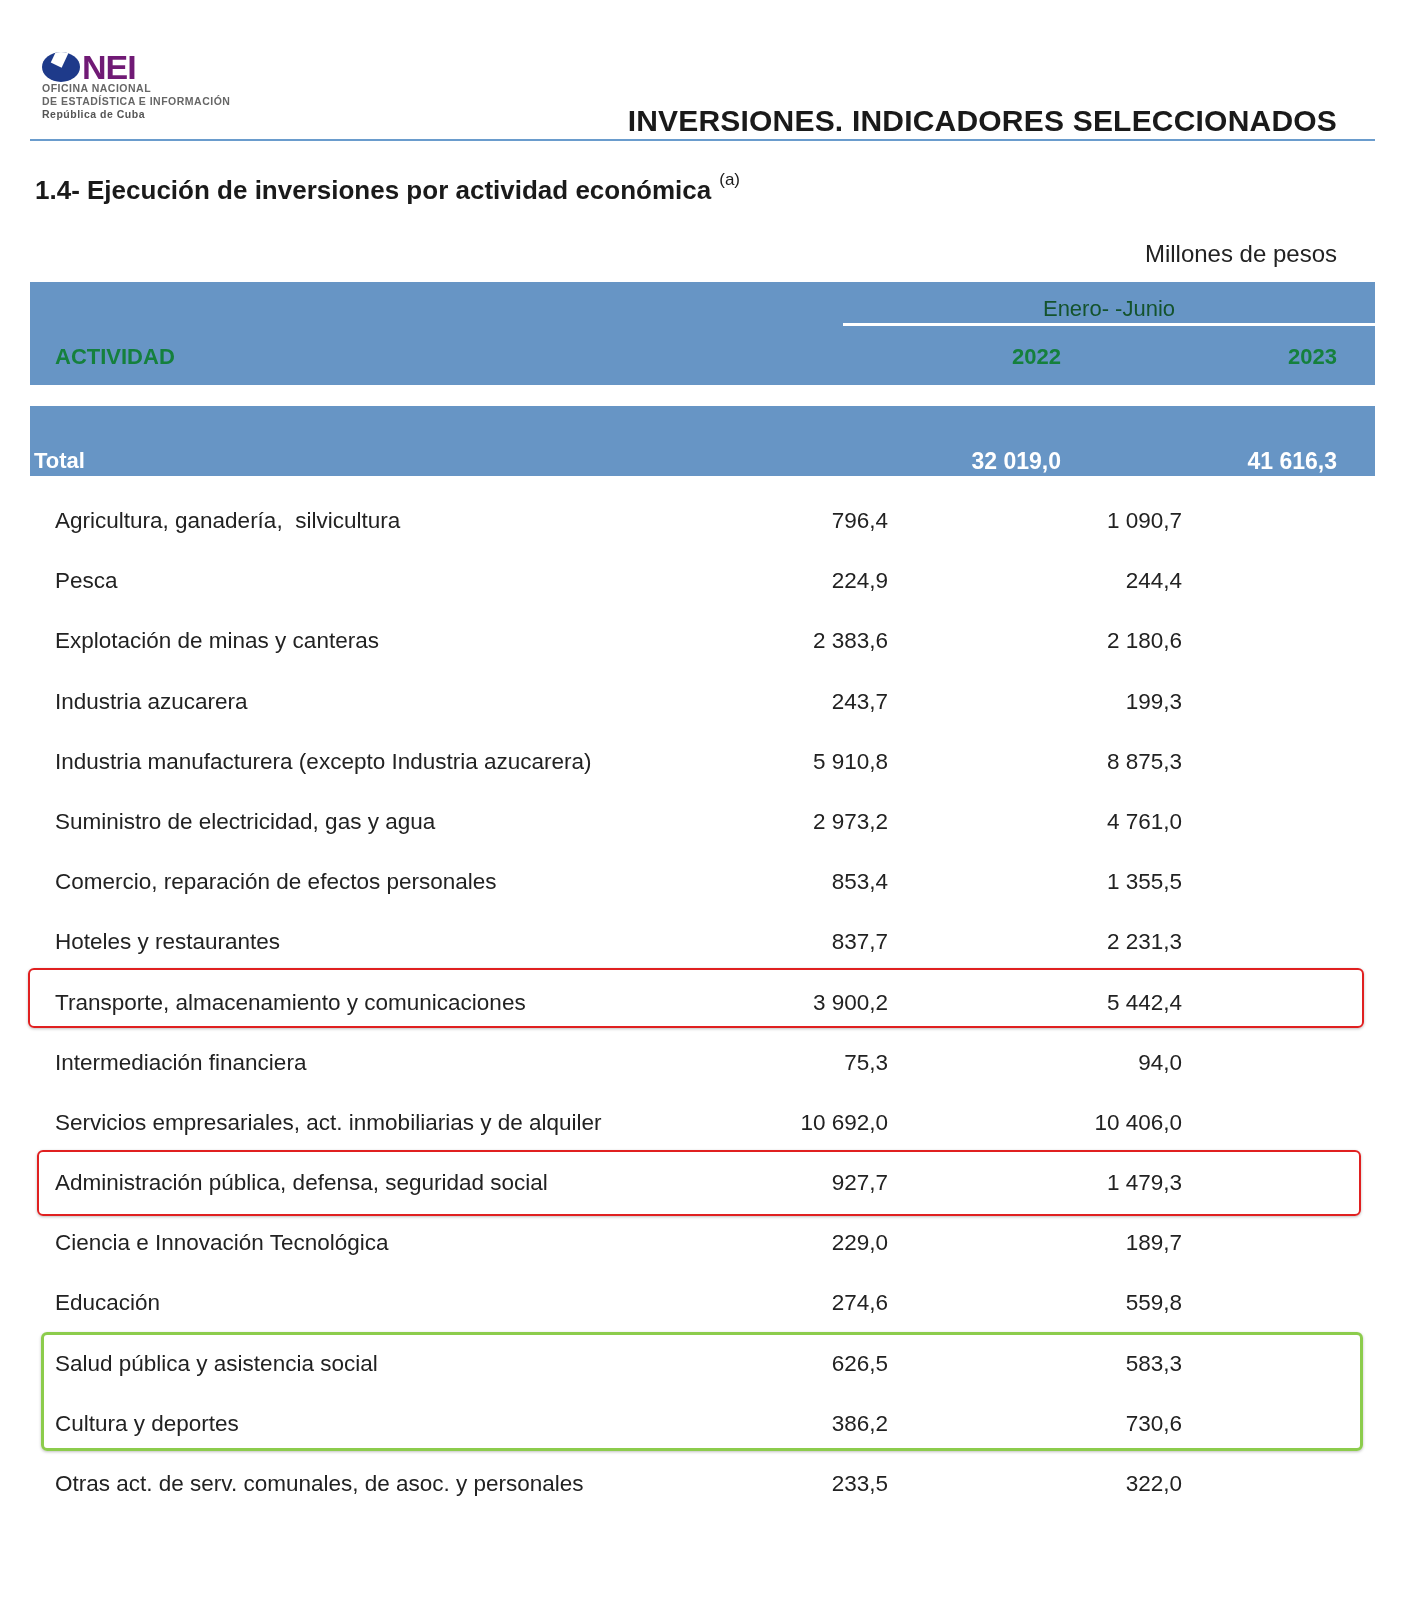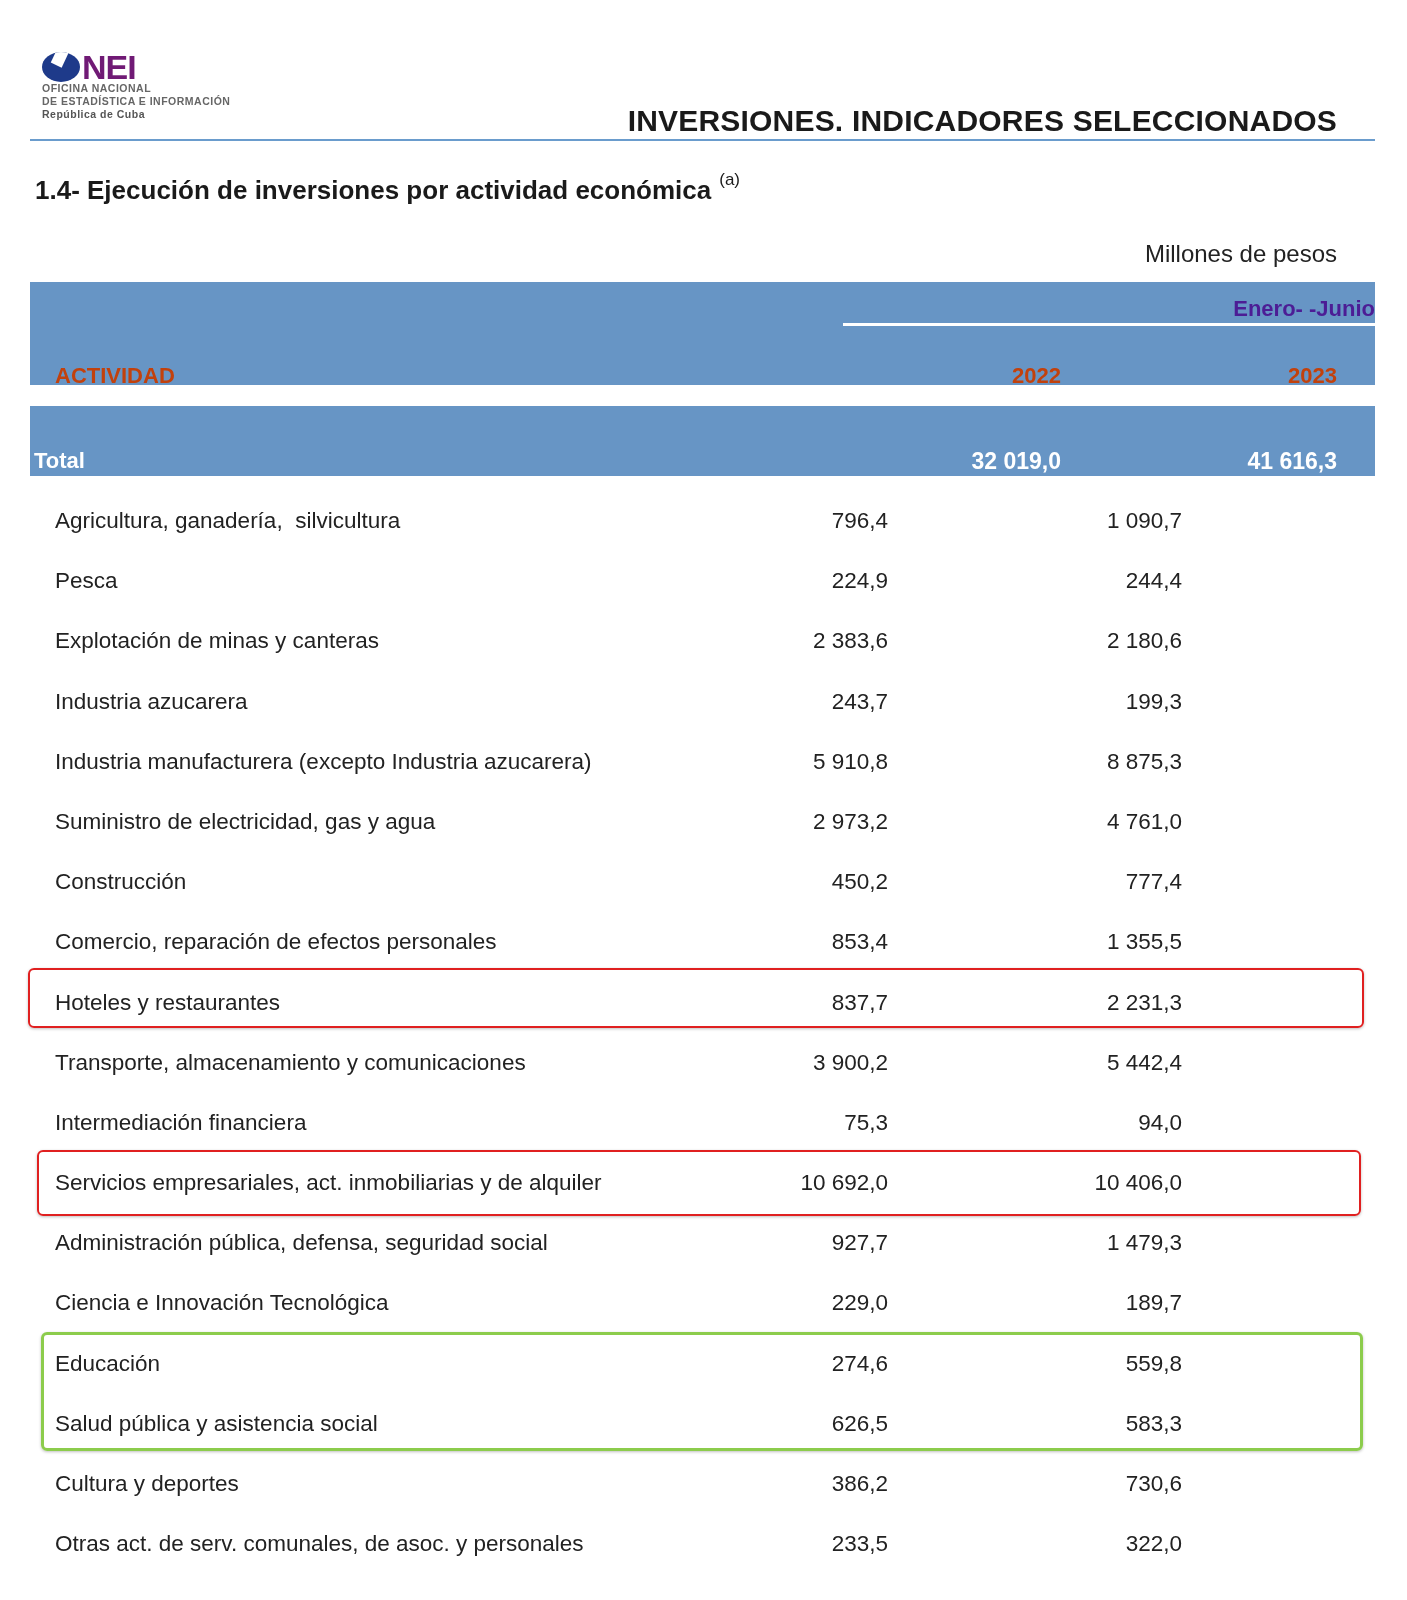--- a/index.html
+++ b/index.html
@@ -11,23 +11,23 @@
     .logo-mark .o::after { content: ""; position: absolute; left: 12px; top: -4px; width: 12px; height: 18px; background: #fff; transform: rotate(25deg); }
     .logo-word { font-weight: 900; font-size: 34px; color: #701a75; letter-spacing: -1px; line-height: 30px; }
     .logo-line { font-size: 10.5px; font-weight: bold; color: #666; letter-spacing: 0.5px; line-height: 13px; }
     .logo-line.country { color: #555; }
     .header-title { position: absolute; right: 70px; top: 104px; font-size: 30px; font-weight: bold; color: #1a1a1a; letter-spacing: 0.2px; }
     .header-rule { position: absolute; left: 30px; top: 139px; width: 1345px; height: 2px; background: #6a9ccd; }
     .table-title { position: absolute; left: 35px; top: 170px; font-size: 26px; font-weight: bold; color: #1a1a1a; }
     .table-title sup { font-size: 17px; font-weight: normal; vertical-align: 14px; margin-left: 8px; }
     .unit { position: absolute; right: 70px; top: 240px; font-size: 24px; color: #222; }
     .head-band { position: absolute; left: 30px; top: 282px; width: 1345px; height: 103px; background: #6795c5; }
-    .period { position: absolute; left: 843px; top: 296px; width: 532px; text-align: right; font-size: 22px; font-weight: bold; color: #4c1d95; }
+    .period { position: absolute; left: 843px; top: 296px; width: 532px; text-align: center; font-size: 22px; font-weight: normal; color: #14532d; }
     .period-rule { position: absolute; left: 843px; top: 323px; width: 532px; height: 3px; background: #fff; }
-    .col-head { position: absolute; top: 363px; font-size: 22px; font-weight: bold; color: #c2410c; }
+    .col-head { position: absolute; top: 344px; font-size: 22px; font-weight: bold; color: #15803d; }
     .col-head.act { left: 55px; }
     .col-head.y1 { right: 346px; }
     .col-head.y2 { right: 70px; }
     .total-band { position: absolute; left: 30px; top: 406px; width: 1345px; height: 70px; background: #6795c5; }
     .total-label { position: absolute; left: 34px; top: 448px; font-size: 22px; font-weight: bold; color: #fff; }
     .total-v { position: absolute; top: 448px; font-size: 23px; font-weight: bold; color: #fff; }
     .total-v.y1 { right: 346px; }
     .total-v.y2 { right: 70px; }
     .rows { position: absolute; left: 0; top: 490px; width: 1252px; }
     .row { position: relative; height: 60.2px; }
@@ -98,25 +98,20 @@
       <span class="lbl">Industria manufacturera (excepto Industria azucarera)</span>
       <span class="v y1">5 910,8</span>
       <span class="v y2">8 875,3</span>
     </div>
     <div class="row">
       <span class="lbl">Suministro de electricidad, gas y agua</span>
       <span class="v y1">2 973,2</span>
       <span class="v y2">4 761,0</span>
     </div>
     <div class="row">
-      <span class="lbl">Construcción</span>
-      <span class="v y1">450,2</span>
-      <span class="v y2">777,4</span>
-    </div>
-    <div class="row">
       <span class="lbl">Comercio, reparación de efectos personales</span>
       <span class="v y1">853,4</span>
       <span class="v y2">1 355,5</span>
     </div>
     <div class="row">
       <span class="lbl">Hoteles y restaurantes</span>
       <span class="v y1">837,7</span>
       <span class="v y2">2 231,3</span>
     </div>
     <div class="row">

